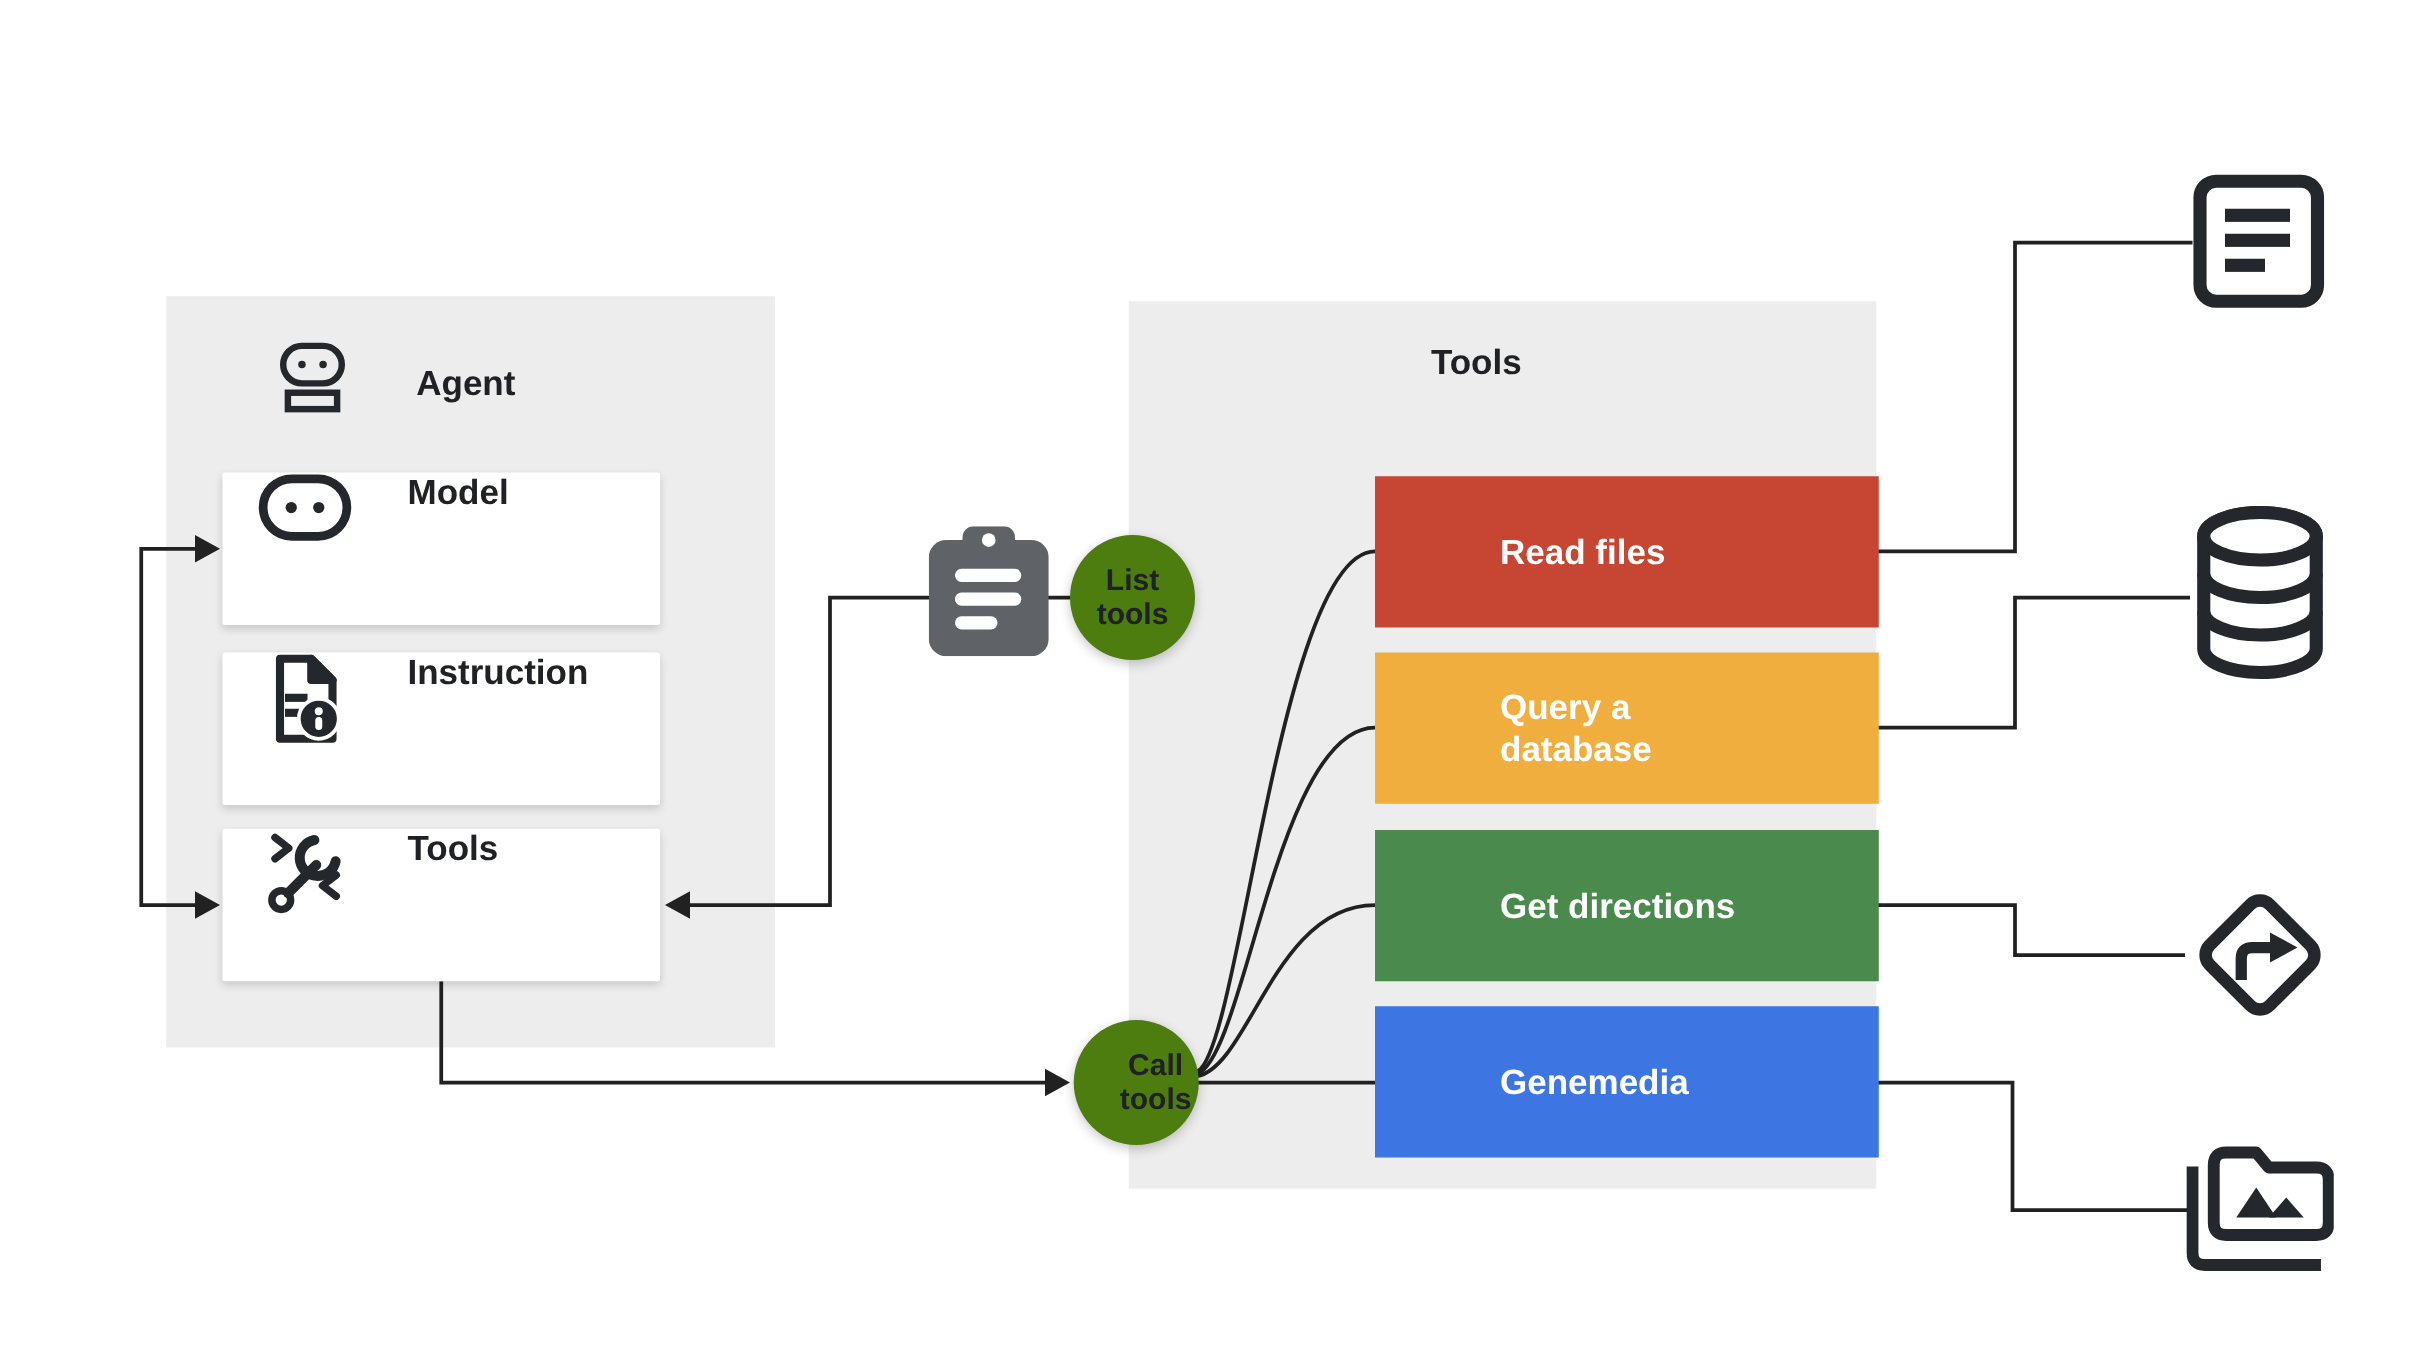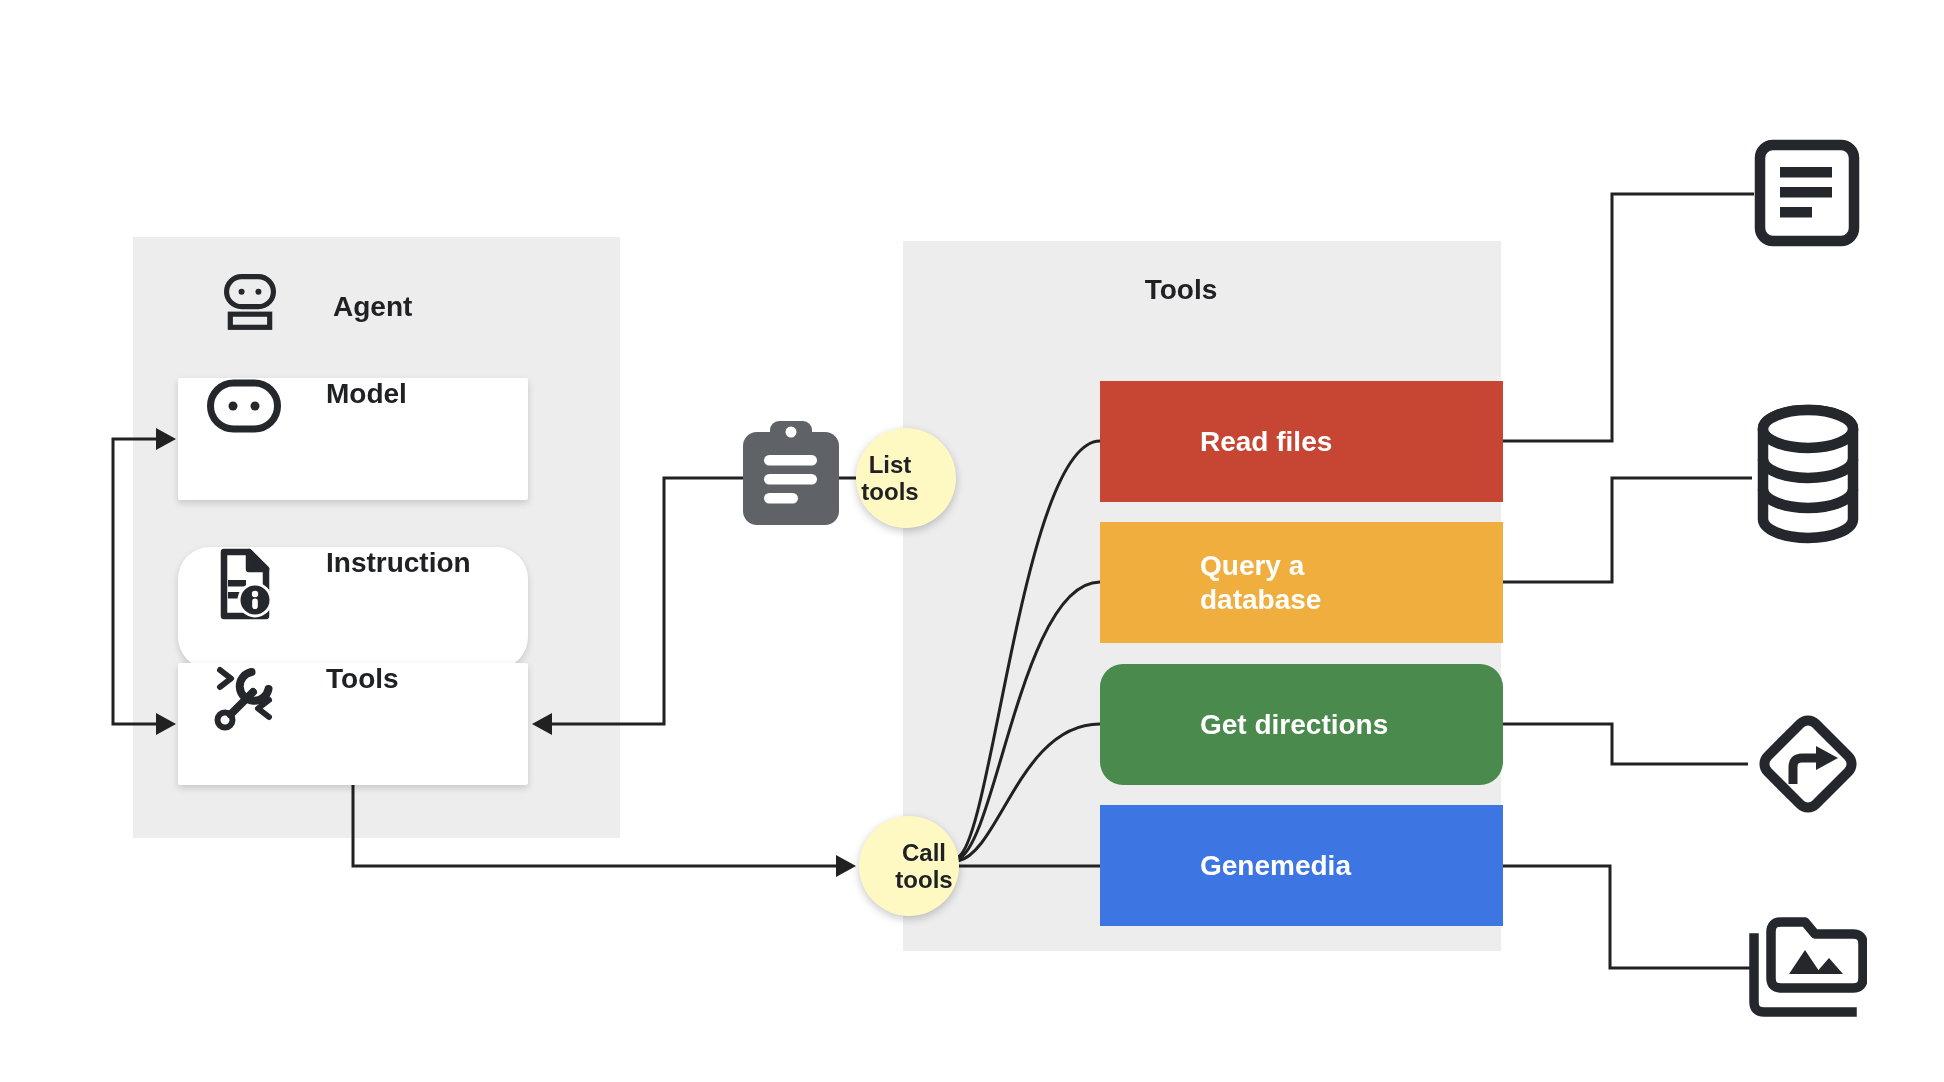--- a/index.html
+++ b/index.html
@@ -15,43 +15,43 @@
   .panel-title{position:absolute;font-size:28px;font-weight:bold;color:#202124;white-space:nowrap;}
   #agent-title{left:333px;top:291px;}
   #tools-title{left:1181px;top:274px;transform:translateX(-50%);}
 
   .card{
     position:absolute;left:178px;width:350px;height:122px;background:#ffffff;
     border-radius:2px;box-shadow:0 3px 7px rgba(0,0,0,0.16);
     display:flex;align-items:flex-start;
   }
   #card-model{top:378px;}
-  #card-instruction{top:547px;border-radius:32px;}
+  #card-instruction{top:522px;}
   #card-tools{top:663px;}
   .card-icon{margin-left:26px;width:80px;display:flex;justify-content:center;align-items:center;}
   .card-label{margin-left:42px;font-size:28px;font-weight:bold;color:#202124;}
 
   .flow-circle{
-    position:absolute;width:100px;height:100px;border-radius:50%;background:#fef9c3;
+    position:absolute;width:100px;height:100px;border-radius:50%;background:#4d7c0f;
     box-shadow:0 3px 9px rgba(0,0,0,0.22);
-    display:flex;align-items:center;text-align:center;
+    display:flex;align-items:center;justify-content:center;text-align:center;
     font-size:24px;font-weight:bold;line-height:27px;color:#202124;
   }
   #list-tools-circle{left:856px;top:428px;}
   #call-tools-circle{left:859px;top:816px;}
 
   #clipboard{left:743px;top:421px;width:96px;height:104px;}
 
   .tool-box{
     position:absolute;left:1100px;width:403px;height:121px;
     display:flex;align-items:center;
   }
   #tool-read{top:381px;}
   #tool-query{top:522px;}
-  #tool-get{top:664px;border-radius:23px;}
+  #tool-get{top:664px;}
   #tool-gene{top:805px;}
   .tool-box-label{
     margin-left:100px;width:190px;font-size:28px;font-weight:bold;color:#ffffff;line-height:34px;
   }
 
   #connector-layer{position:absolute;left:0;top:0;width:1944px;height:1082px;z-index:2;}
   .panel{z-index:1;}
   .card,.flow-circle,.tool-box,.icon-box,#clipboard{z-index:3;}
   .panel-title{z-index:4;}
 

